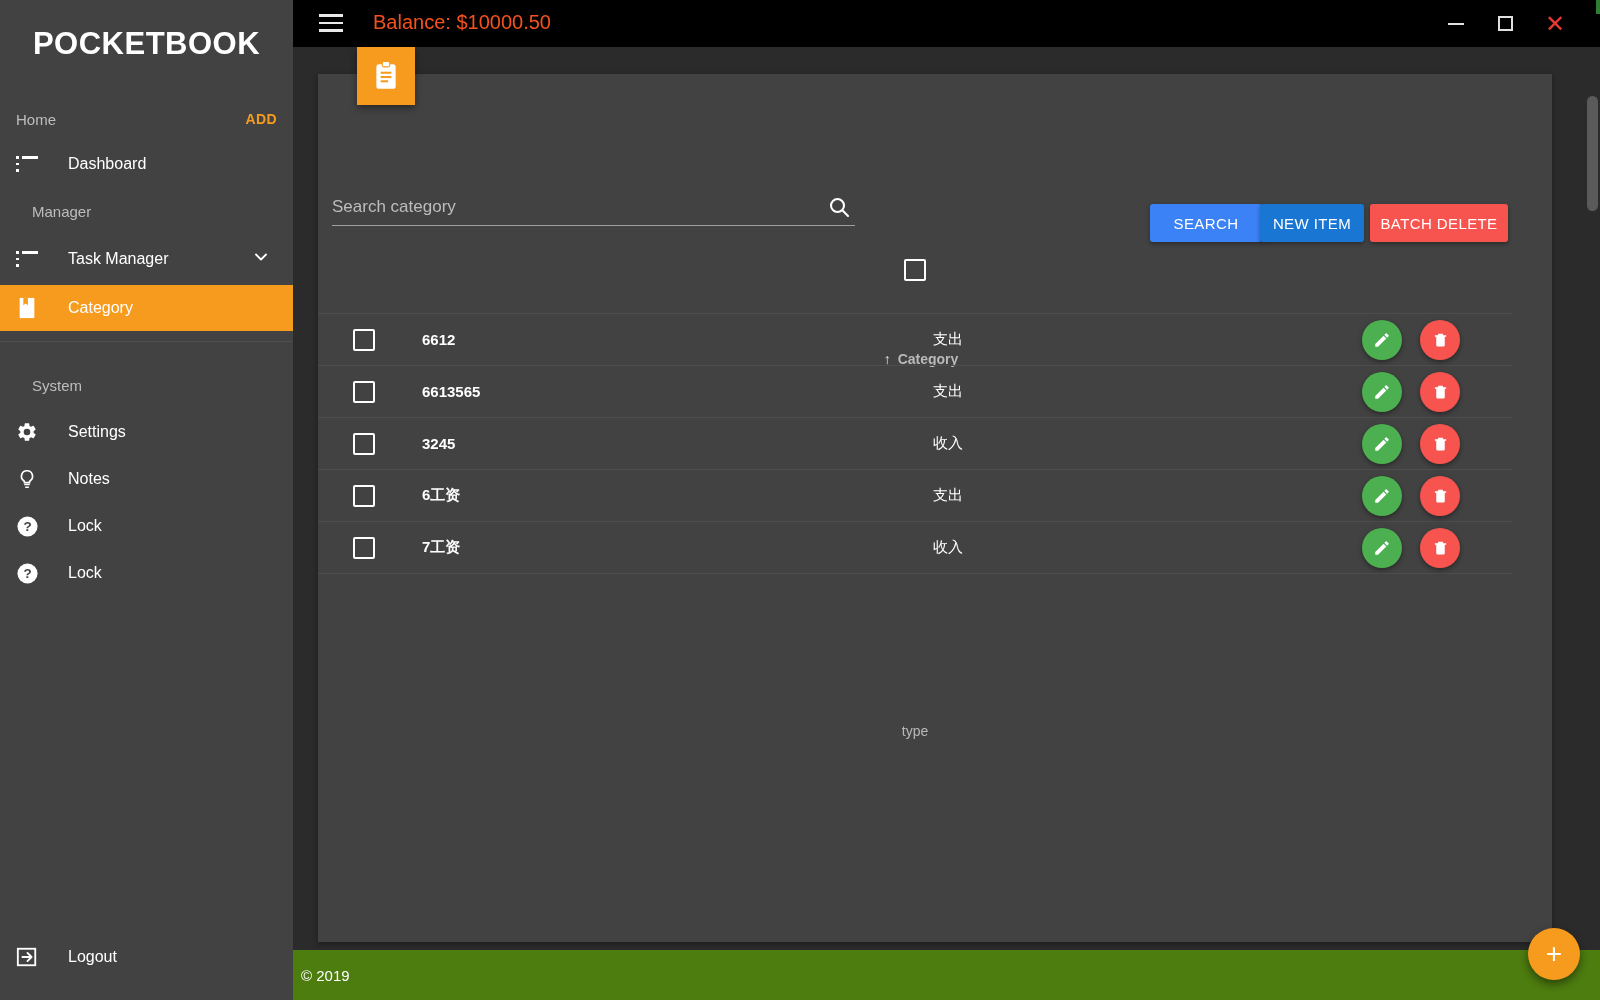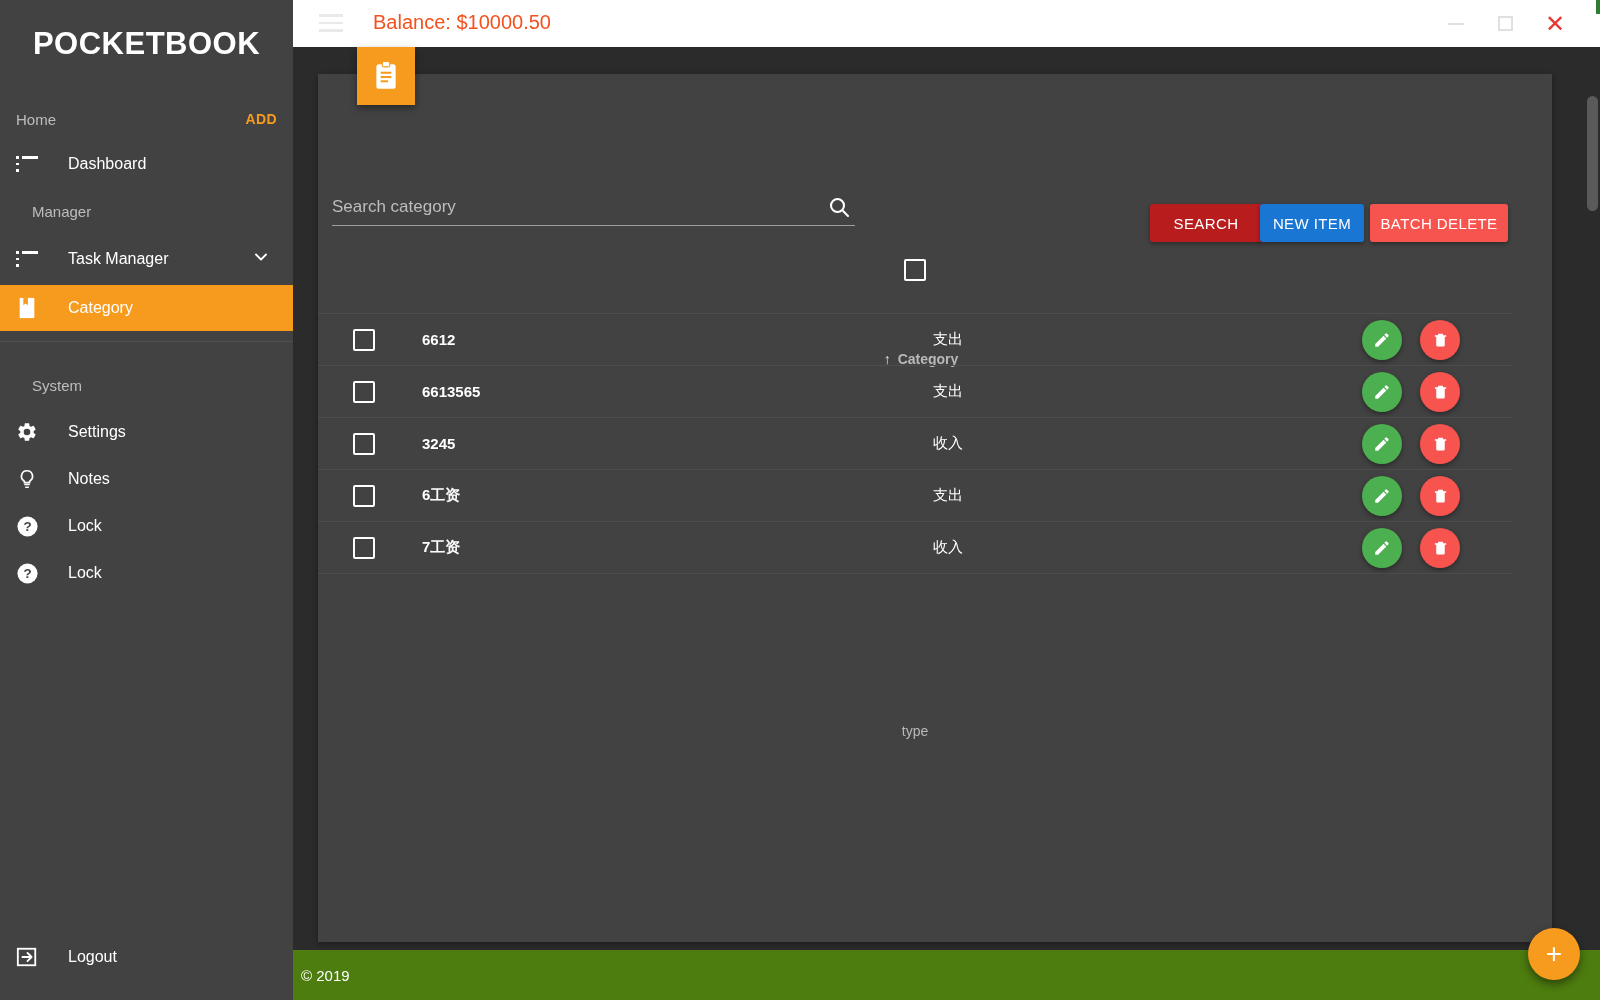--- a/index.html
+++ b/index.html
@@ -60,21 +60,21 @@
   
   .list-icon { display:block; width:22px; height:16px; position:relative;}
   .list-icon i { position:absolute; left:6px; width:16px; height:2.5px; background:#fff; }
   .list-icon i:nth-child(1){top:0;} .list-icon i:nth-child(2){top:6.5px;} .list-icon i:nth-child(3){top:13px;}
   .list-icon b { position:absolute; left:0; width:3px; height:2.5px; background:#fff; }
   .list-icon b:nth-of-type(1){top:0;} .list-icon b:nth-of-type(2){top:6.5px;} .list-icon b:nth-of-type(3){top:13px;}
 
   
   #topbar {
     position: absolute; left: 293px; top: 0; width: 1307px; height: 47px;
-    background: #ffffff;
+    background: #000000;
   }
   #hamburger {
     position: absolute; left: 26px; top: 14px; width: 24px; height: 18px; cursor: pointer;
   }
   #hamburger span { position:absolute; left:0; width:24px; height:2.5px; background:#e9e9e9; }
   #hamburger span:nth-child(1){top:0;} #hamburger span:nth-child(2){top:7.5px;} #hamburger span:nth-child(3){top:15px;}
   #balance {
     position: absolute; left: 80px; top: 11px;
     font-size: 20px; color: #f4511e;
   }
@@ -124,21 +124,21 @@
   #searchwrap input::placeholder { color: #bdbdbd; }
   #search-icon { position:absolute; right: 4px; top: 3px; cursor:pointer; }
 
   .abtn {
     position:absolute; top: 130px; height: 38px;
     border: none; border-radius: 3px; color:#fff;
     font-size: 15px; letter-spacing: .4px; cursor: pointer;
     font-family: "Liberation Sans", sans-serif;
     box-shadow: 0 2px 4px rgba(0,0,0,.35);
   }
-  #btn-search { left: 832px; width: 112px; background: #b91c1c; }
+  #btn-search { left: 832px; width: 112px; background: #3b82f6; }
   #btn-new    { left: 942px; width: 104px; background: #1976d2; }
   #btn-batch  { left: 1052px; width: 138px; background: #f8544f; }
   .trow {
     position:relative; margin: 0 0 0 0;
     height: 52px; display:flex; align-items:center;
     border-bottom: 1px solid #4d4d4d;
     width: 1194px; margin-left: 0;
   }
   #tbl-outer { position:absolute; left: 0; top: 185px; width: 1234px; padding: 0 0 0 0; }
   #tbl-inner { margin: 0 0 0 0; width: 1194px; margin-left: 0; }

